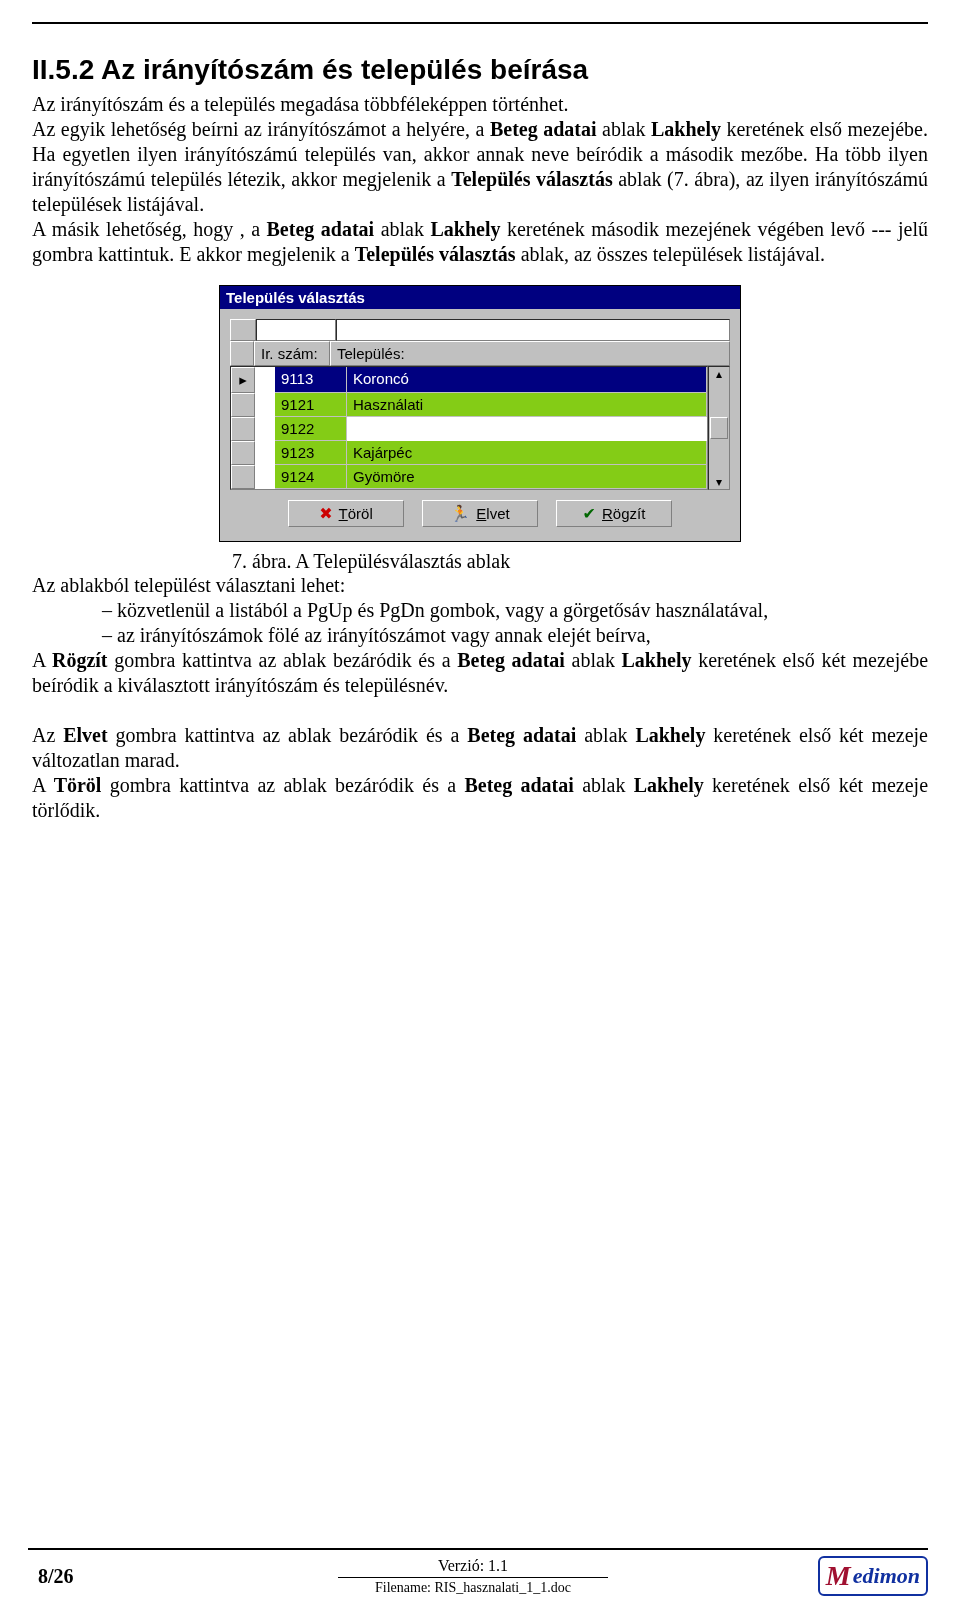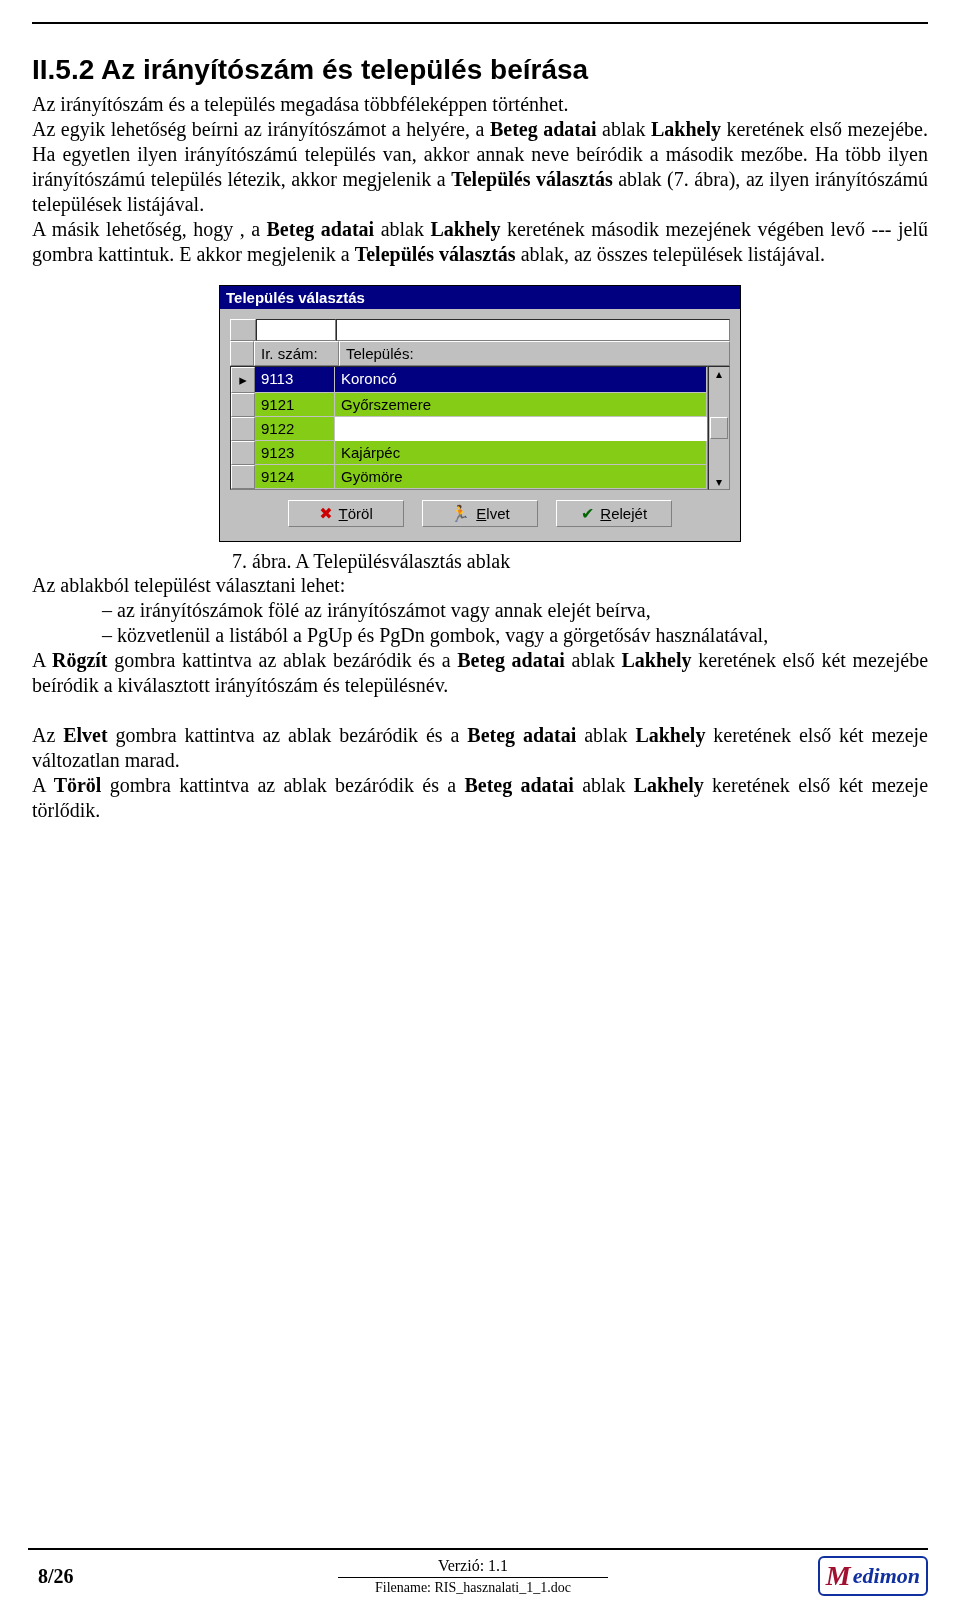--- a/index.html
+++ b/index.html
@@ -69,21 +69,21 @@
   }
   .grid-head .cell,
   .grid-row .cell {
     border: 1px solid #808080;
     border-top-color: #fff;
     border-left-color: #fff;
     background: #c0c0c0;
     padding: 3px 6px;
     box-sizing: border-box;
   }
-  .grid-head .cell.col-code { width: 85px; }
+  .grid-head .cell.col-code { width: 76px; }
   .grid-head .cell.col-name { flex: 1; }
   .grid-head .cell.col-mark { width: 24px; padding:3px 0; text-align:center; }
   .edit-row {
     display: flex;
     background: #c0c0c0;
   }
   .edit-row .edit {
     background:#fff;
     border:1px inset #808080;
     height: 22px;
@@ -127,21 +127,21 @@
   }
   .grid-row .cell.mark {
     width:24px;
     background:#c0c0c0;
     text-align:center;
     border:1px solid #808080;
     border-top-color:#fff;
     border-left-color:#fff;
     padding:3px 0;
   }
-  .grid-row .cell.col-code { width: 80px; }
+  .grid-row .cell.col-code { width: 72px; margin-left: 20px; }
   .grid-row .cell.col-name { flex: 1; }
   .grid-row.sel .cell.col-code,
   .grid-row.sel .cell.col-name { background:#000080; color:#fff; }
   .btn-row {
     display:flex;
     justify-content:center;
     gap:18px;
     padding:10px 0 4px 0;
   }
   .btn {
@@ -232,21 +232,21 @@
       <div class="grid-wrap">
         <div class="grid-body" style="flex:1" id="grid-body">
               <div class="grid-row sel">
                 <div class="cell mark">▸</div>
                 <div class="cell col-code">9113</div>
                 <div class="cell col-name">Koroncó</div>
               </div>
               <div class="grid-row">
                 <div class="cell mark"></div>
                 <div class="cell col-code">9121</div>
-                <div class="cell col-name">Győrszemere</div>
+                <div class="cell col-name">Használati</div>
               </div>
               <div class="grid-row">
                 <div class="cell mark"></div>
                 <div class="cell col-code">9122</div>
               </div>
               <div class="grid-row">
                 <div class="cell mark"></div>
                 <div class="cell col-code">9123</div>
                 <div class="cell col-name">Kajárpéc</div>
               </div>
@@ -266,34 +266,34 @@
         <div class="btn">
           <span class="ico" style="color:#c00">✖</span>
           <span><span class="ul">T</span><span id="btn-torol">öröl</span></span>
         </div>
         <div class="btn">
           <span class="ico" style="color:#060">🏃</span>
           <span><span class="ul">E</span><span id="btn-elvet">lvet</span></span>
         </div>
         <div class="btn">
           <span class="ico" style="color:#060">✔</span>
-          <span><span class="ul">R</span><span id="btn-rogzit">elejét</span></span>
+          <span><span class="ul">R</span><span id="btn-rogzit">ögzít</span></span>
         </div>
       </div>
     </div>
   </div>
 </div>
 
 <div class="caption">7. ábra. A Településválasztás ablak</div>
 
 <div class="body-text">
   <span>Az ablakból települést választani lehet:</span>
   <div class="list-items" id="bullets">
+        <div class="dash-item">közvetlenül a listából a PgUp és PgDn gombok, vagy a görgetősáv használatával,</div>
         <div class="dash-item">az irányítószámok fölé az irányítószámot vagy annak elejét beírva,</div>
-        <div class="dash-item">közvetlenül a listából a PgUp és PgDn gombok, vagy a görgetősáv használatával,</div>
       </div>
   <span>A </span><b>Rögzít</b><span> gombra kattintva az ablak bezáródik és a </span><b>Beteg adatai</b><span> ablak </span><b>Lakhely</b><span> keretének első két mezejébe beíródik a kiválasztott irányítószám és településnév.</span>
   <br><br>
   <span>Az </span><b>Elvet</b><span> gombra kattintva az ablak bezáródik és a </span><b>Beteg adatai</b><span> ablak </span><b>Lakhely</b><span> keretének első két mezeje változatlan marad.</span>
   <br>
   <span>A </span><b>Töröl</b><span> gombra kattintva az ablak bezáródik és a </span><b>Beteg adatai</b><span> ablak </span><b>Lakhely</b><span> keretének első két mezeje törlődik.</span>
 </div>
 
 <div class="footer">
   <div class="footer-line"></div>

